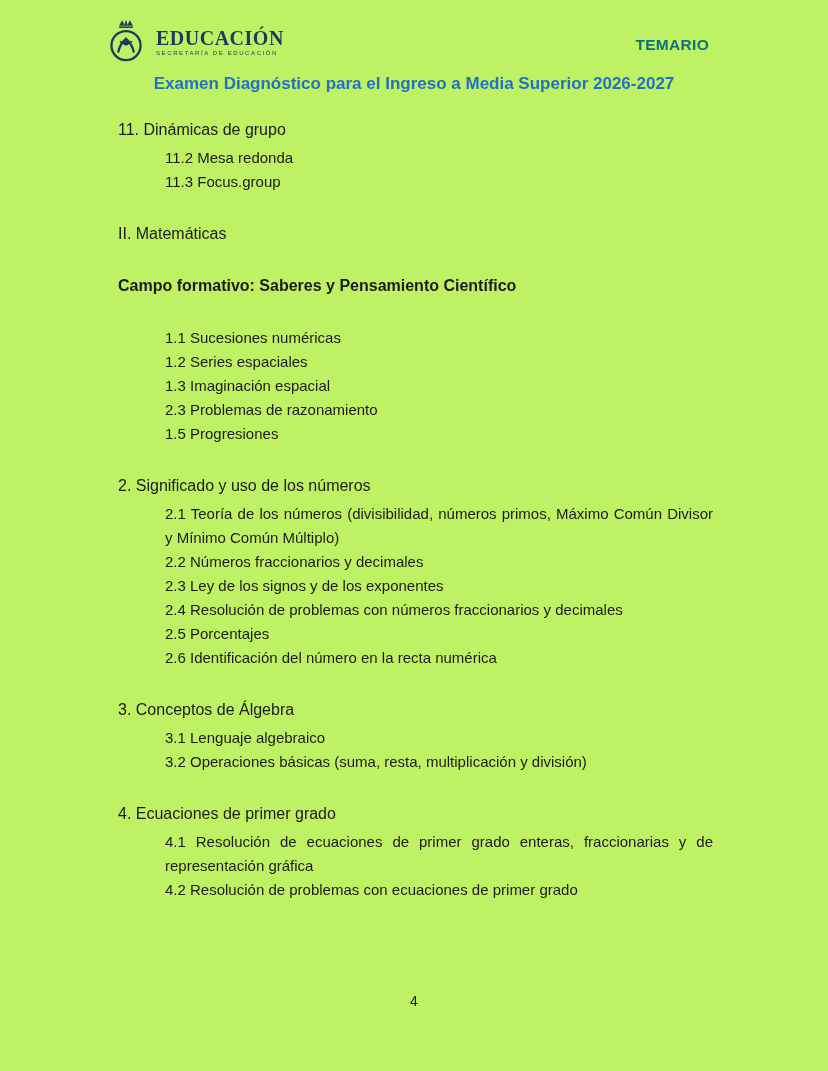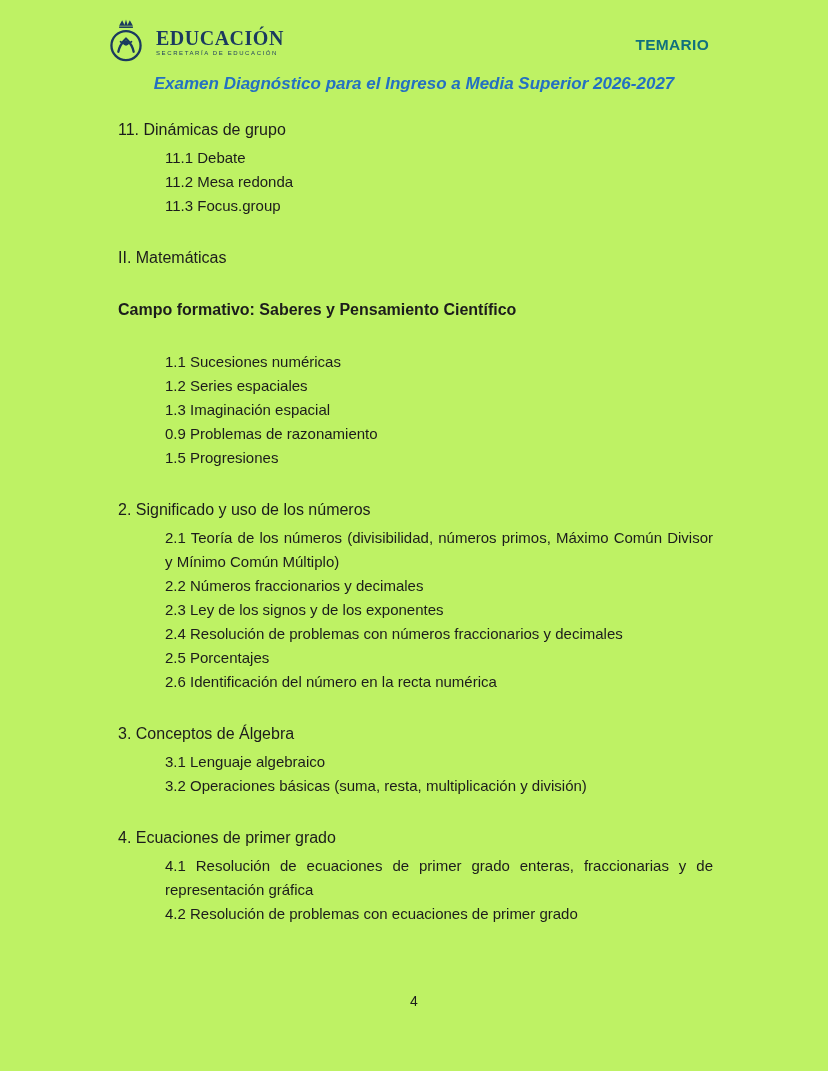--- a/index.html
+++ b/index.html
@@ -57,21 +57,20 @@
 
   .doc-title {
     position: absolute;
     top: 74px;
     left: 0;
     width: 100%;
     text-align: center;
     font-weight: 700;
     font-size: 17px;
     color: #2470c2;
-    font-style: italic;
   }
 
   
   .content {
     padding: 0 115px 0 118px;
     margin-top: 6px;
     font-size: 15px;
     line-height: 24px;
   }
 
@@ -127,37 +126,36 @@
 
     <div class="doc-title">Examen Diagnóstico para el Ingreso a Media Superior 2026-2027</div>
 
   </div>
 
   <div class="content">
 
   <section class="doc-section">
         <p class="section-heading">11. Dinámicas de grupo</p>
         <div class="section-items">
-          <p class="section-item">11.1 Debate</p>
           <p class="section-item">11.2 Mesa redonda</p>
           <p class="section-item">11.3 Focus.group</p>
         </div>
       </section>
       <section class="doc-section">
         <p class="section-heading">II. Matemáticas</p>
       </section>
       <section class="doc-section">
         <p class="section-heading bold">Campo formativo: Saberes y Pensamiento Científico</p>
       </section>
       <section class="doc-section">
         <div class="section-items gap-top">
           <p class="section-item">1.1 Sucesiones numéricas</p>
           <p class="section-item">1.2 Series espaciales</p>
           <p class="section-item">1.3 Imaginación espacial</p>
-          <p class="section-item">0.9 Problemas de razonamiento</p>
+          <p class="section-item">2.3 Problemas de razonamiento</p>
           <p class="section-item">1.5 Progresiones</p>
         </div>
       </section>
       <section class="doc-section">
         <p class="section-heading">2. Significado y uso de los números</p>
         <div class="section-items">
           <p class="section-item justify">2.1 Teoría de los números (divisibilidad, números primos, Máximo Común Divisor y Mínimo Común Múltiplo)</p>
           <p class="section-item">2.2 Números fraccionarios y decimales</p>
           <p class="section-item">2.3 Ley de los signos y de los exponentes</p>
           <p class="section-item">2.4 Resolución de problemas con números fraccionarios y decimales</p>

